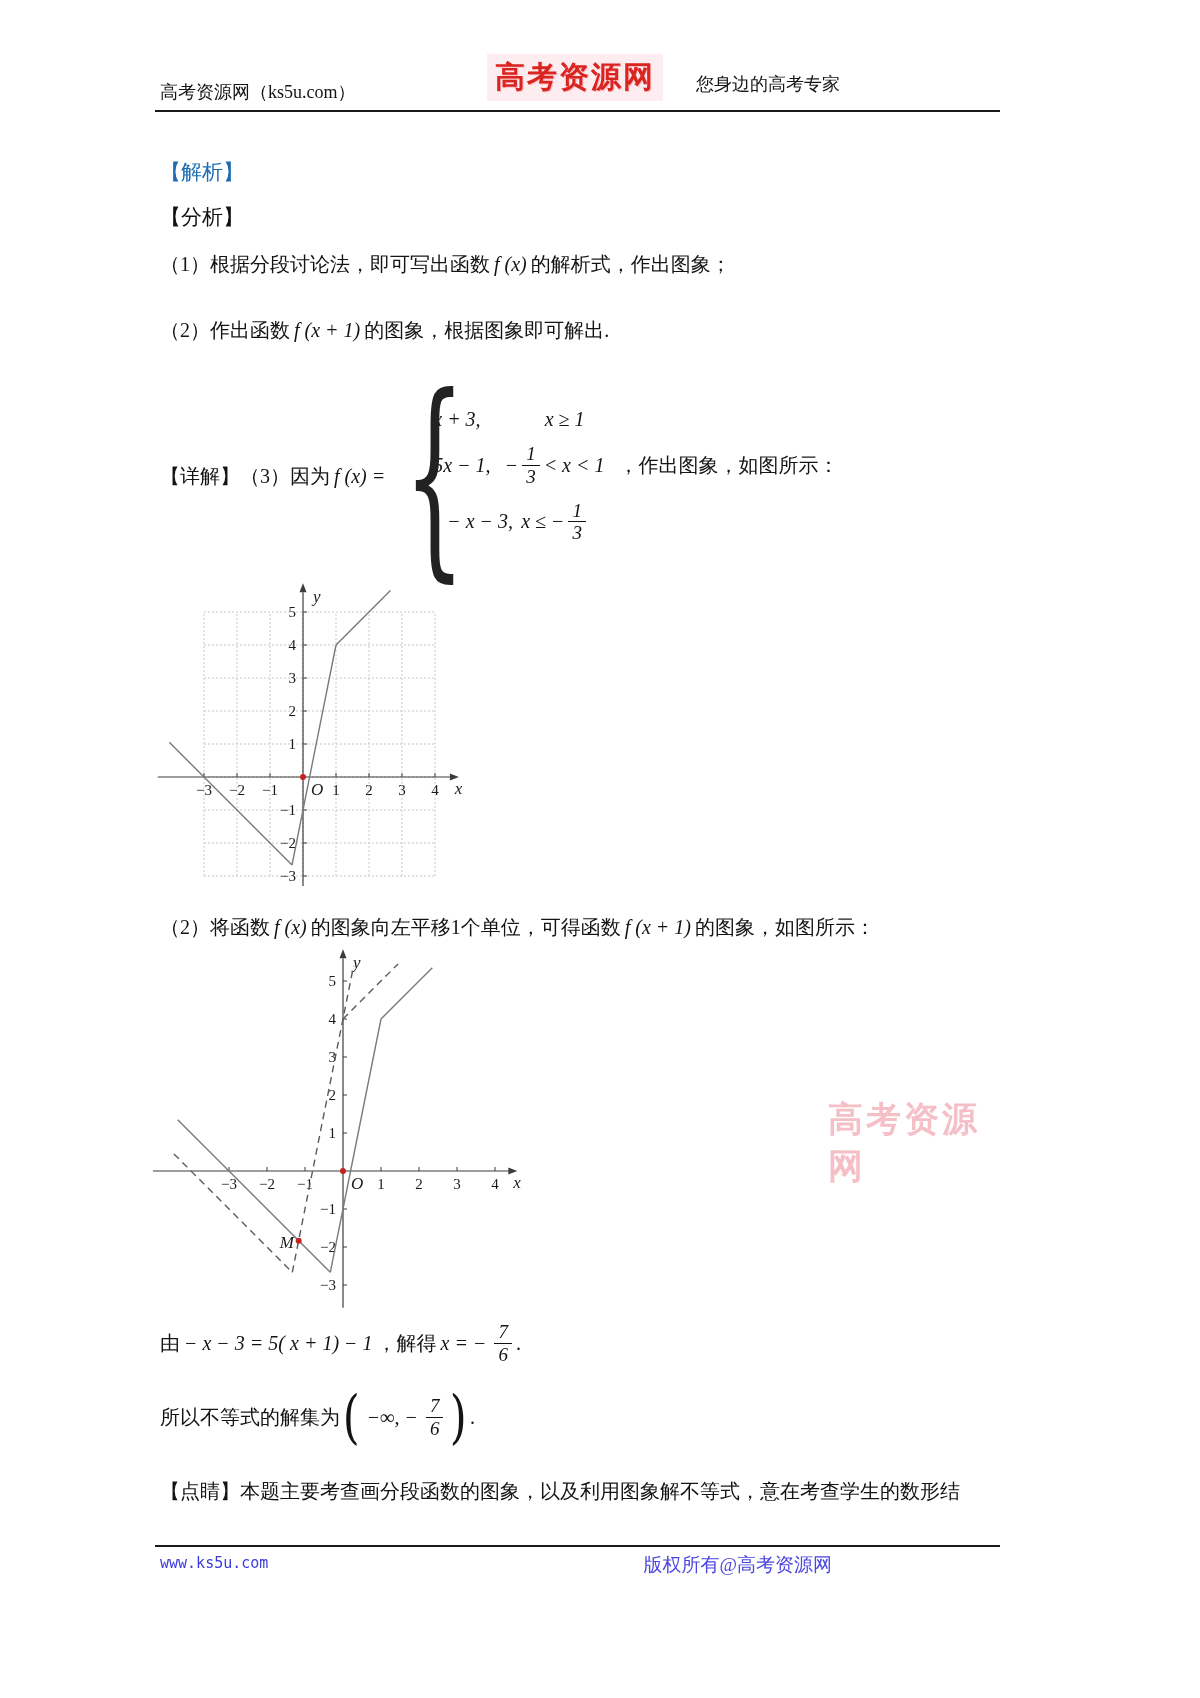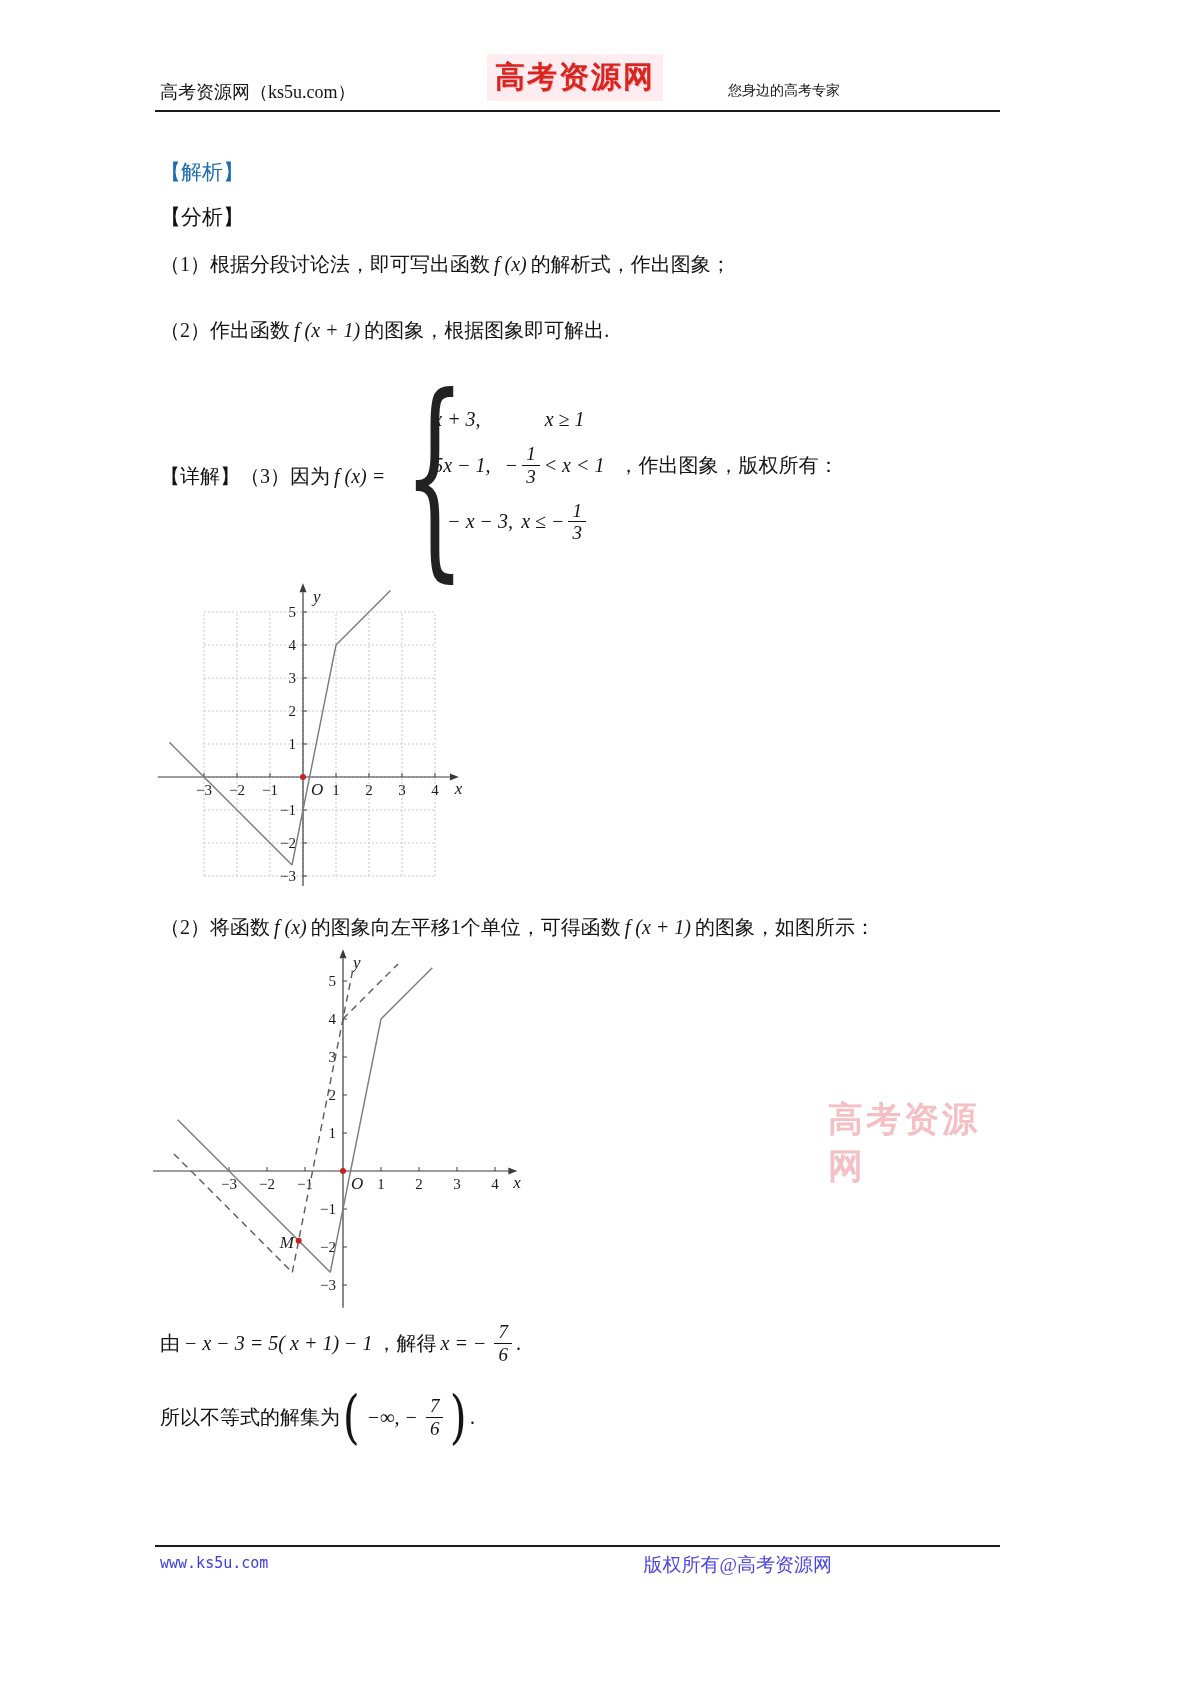--- a/index.html
+++ b/index.html
@@ -6,21 +6,21 @@
   .page{position:relative;width:1000px;height:1698px;background:#ffffff;overflow:hidden;
         font-family:"Liberation Serif","DejaVu Serif",serif;color:#141414;}
   .abs{position:absolute;}
   .cn{font-family:"Liberation Serif","DejaVu Serif",serif;}
   .math{font-family:"Liberation Serif","DejaVu Serif",serif;font-style:italic;}
   
   .hdr-left{left:160px;top:80px;font-size:18px;}
   .logo{left:487px;top:54px;font-size:30px;font-weight:bold;color:#d8251f;letter-spacing:2px;
         background:rgba(252,214,222,0.45);padding:3px 8px;
         text-shadow:1px 1px 0 rgba(255,150,160,0.55);}
-  .hdr-right{right:160px;top:82px;font-size:14px;}
+  .hdr-right{right:160px;top:72px;font-size:18px;}
   .rule{height:2px;background:#1a1a1a;}
   .hdr-rule{left:155px;top:110px;width:890px;}
   
   .jiexi{left:160px;top:158px;font-size:21px;color:#1b6cb3;}
   .fenxi{left:160px;top:203px;font-size:21px;color:#111;}
   .para{font-size:20px;line-height:28px;white-space:nowrap;}
   .p1{left:160px;top:250px;}
   .p2{left:160px;top:316px;}
   .p3{left:160px;top:913px;}
   .mpad{padding:0 4px;}
@@ -92,21 +92,21 @@
         <span class="math gap40">x ≥ 1</span>
       </div>
       <div class="prow">
         <span class="math">5x − 1,</span>
         <span class="math gap14">−</span>
         <span class="frac">
             <span class="num">1</span>
             <span class="den">3</span>
           </span>
         <span class="math">&lt; x &lt; 1</span>
-        <span class="cn suffix">，作出图象，版权所有：</span>
+        <span class="cn suffix">，作出图象，如图所示：</span>
       </div>
       <div class="prow">
         <span class="math gap14">− x − 3,</span>
         <span class="math gap8">x ≤ −</span>
         <span class="frac">
             <span class="num">1</span>
             <span class="den">3</span>
           </span>
       </div>
     </div>
@@ -247,18 +247,19 @@
     <span class="bigparen">(</span>
     <span class="math mpad">−∞, −</span>
     <span class="frac">
         <span class="num">7</span>
         <span class="den">6</span>
       </span>
     <span class="bigparen">)</span>
     <span class="cn">.</span>
   </div>
 
+  <div class="abs dianjing cn">【点睛】本题主要考查画分段函数的图象，以及利用图象解不等式，意在考查学生的数形结</div>
 
   <div class="abs rule ft-rule"></div>
   <span class="abs ft-site">www.ks5u.com</span>
   <span class="abs ft-copy cn">版权所有@高考资源网</span>
 
 </div>
 
 </body></html>

